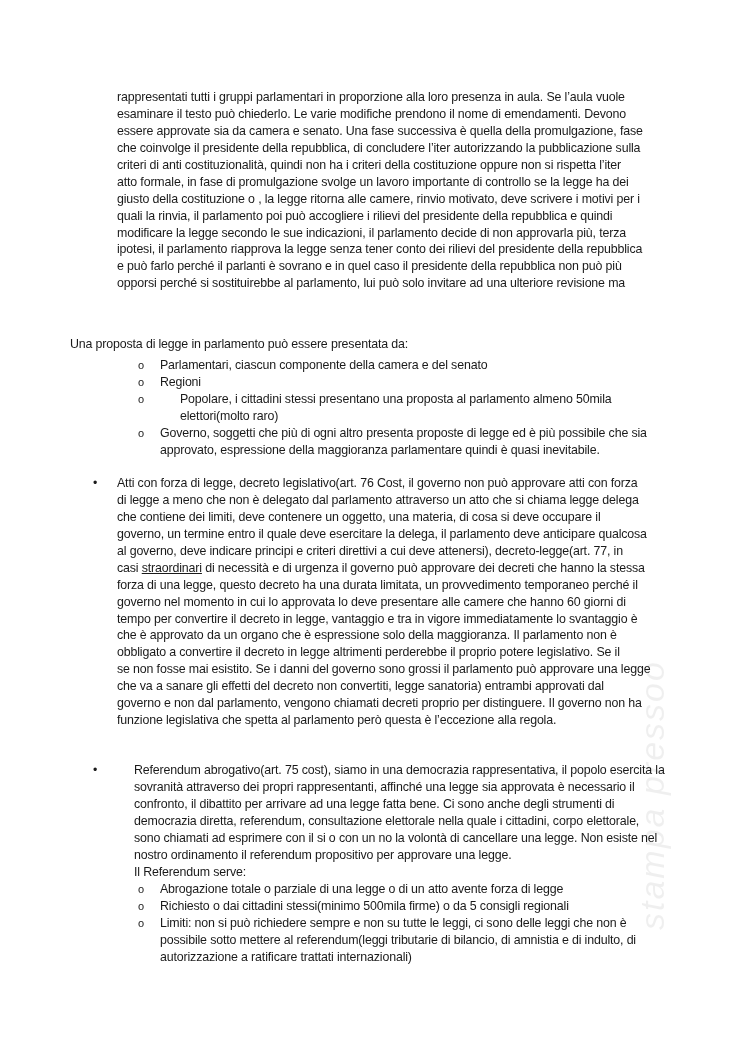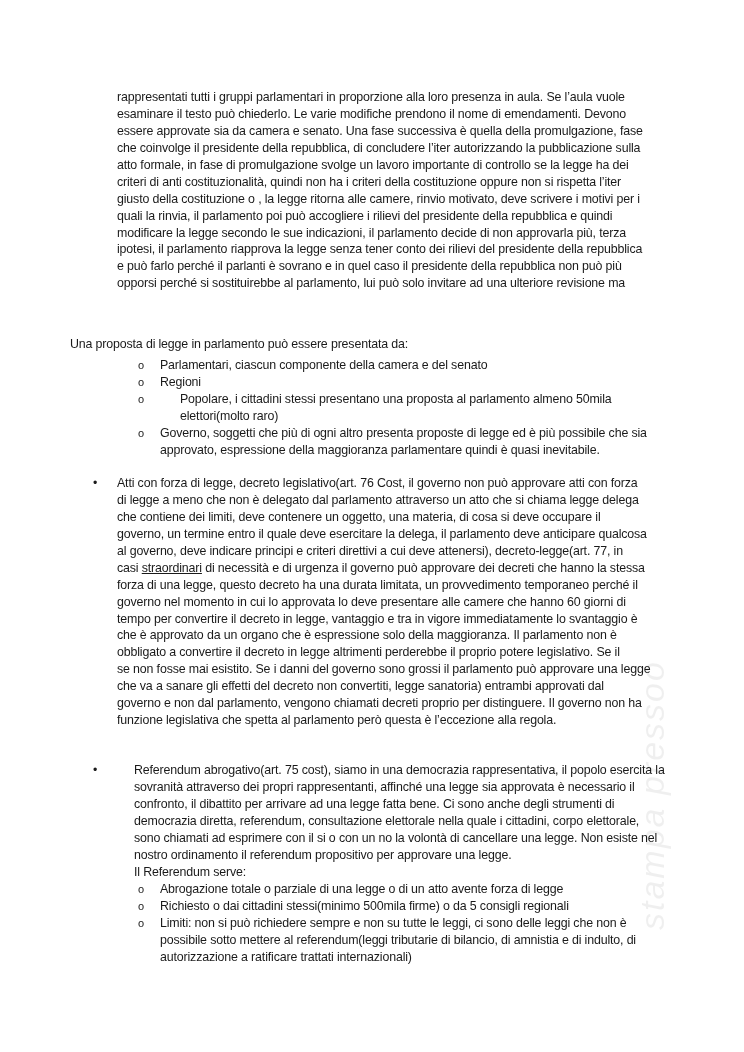--- a/index.html
+++ b/index.html
@@ -15,22 +15,22 @@
 </head>
 <body>
 
 <div class="page">
 
   <div class="para" style="left:117px; top:89px;">
     <span class="line">rappresentati tutti i gruppi parlamentari in proporzione alla loro presenza in aula. Se l’aula vuole</span>
     <span class="line">esaminare il testo può chiederlo. Le varie modifiche prendono il nome di emendamenti. Devono</span>
     <span class="line">essere approvate sia da camera e senato. Una fase successiva è quella della promulgazione, fase</span>
     <span class="line">che coinvolge il presidente della repubblica, di concludere l’iter autorizzando la pubblicazione sulla</span>
+    <span class="line">criteri di anti costituzionalità, quindi non ha i criteri della costituzione oppure non si rispetta l’iter</span>
     <span class="line">atto formale, in fase di promulgazione svolge un lavoro importante di controllo se la legge ha dei</span>
-    <span class="line">criteri di anti costituzionalità, quindi non ha i criteri della costituzione oppure non si rispetta l’iter</span>
     <span class="line">giusto della costituzione o , la legge ritorna alle camere, rinvio motivato, deve scrivere i motivi per i</span>
     <span class="line">quali la rinvia, il parlamento poi può accogliere i rilievi del presidente della repubblica e quindi</span>
     <span class="line">modificare la legge secondo le sue indicazioni, il parlamento decide di non approvarla più, terza</span>
     <span class="line">ipotesi, il parlamento riapprova la legge senza tener conto dei rilievi del presidente della repubblica</span>
     <span class="line">e può farlo perché il parlanti è sovrano e in quel caso il presidente della repubblica non può più</span>
     <span class="line">opporsi perché si sostituirebbe al parlamento, lui può solo invitare ad una ulteriore revisione ma</span>
   </div>
 
   <div class="para" style="left:70px; top:336px;">
     <span class="line">Una proposta di legge in parlamento può essere presentata da:</span>

